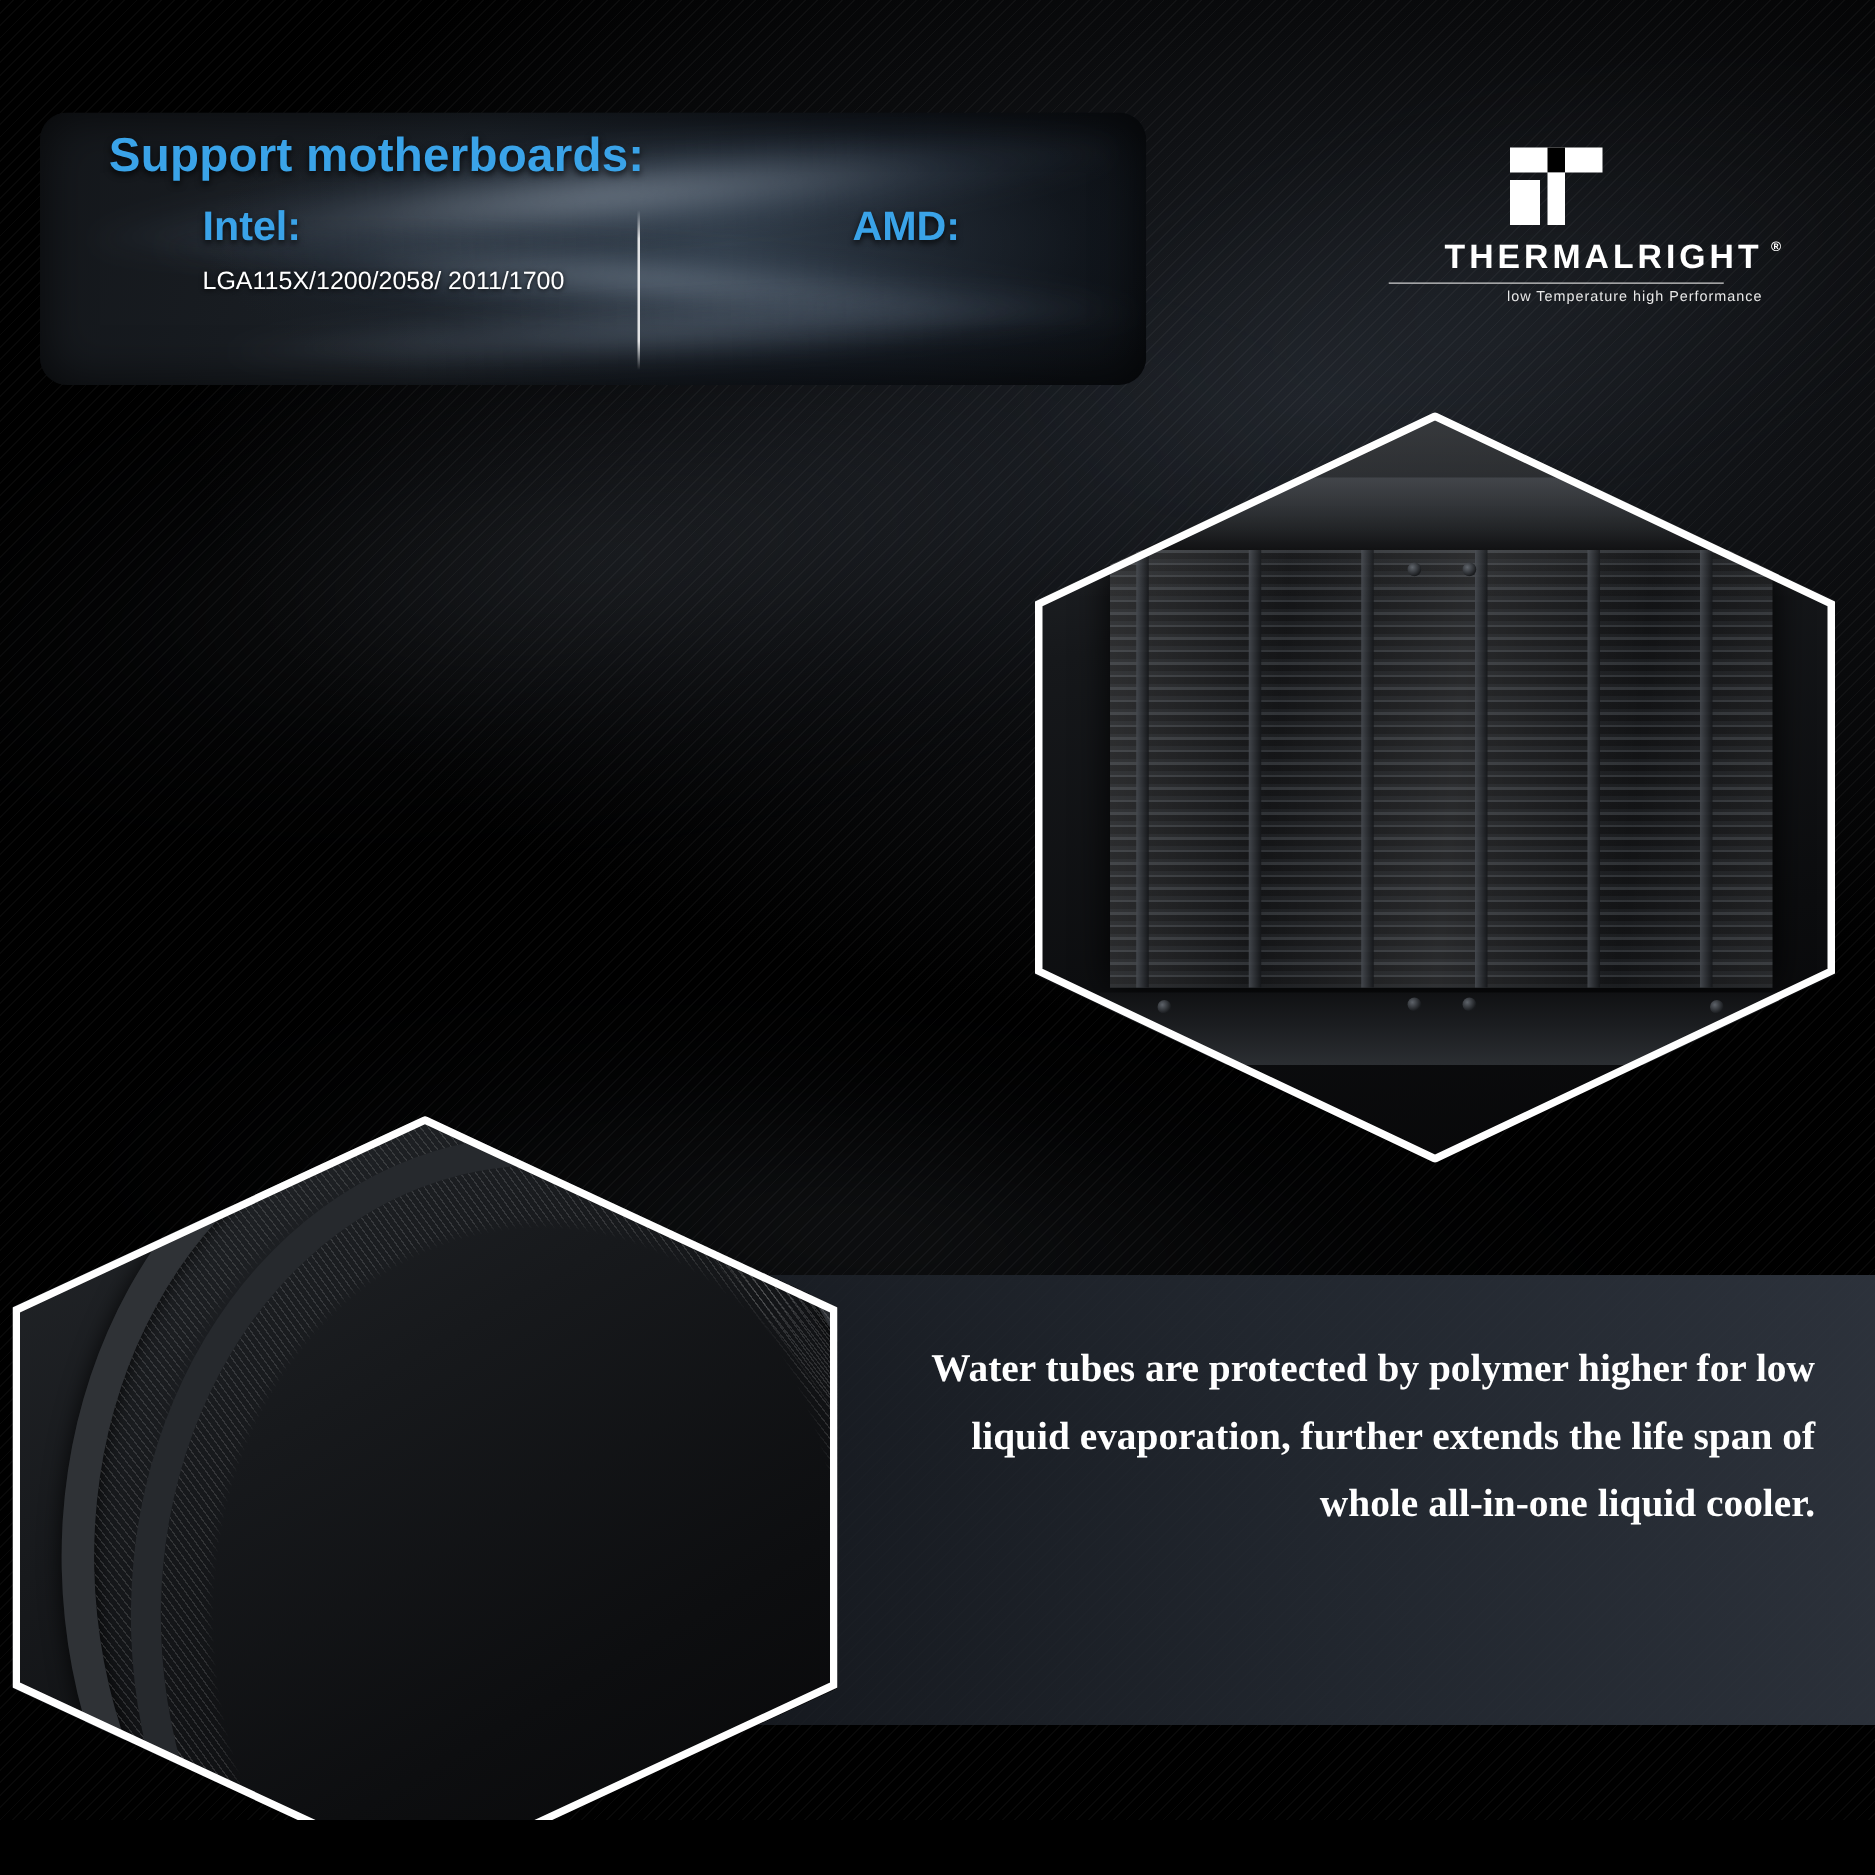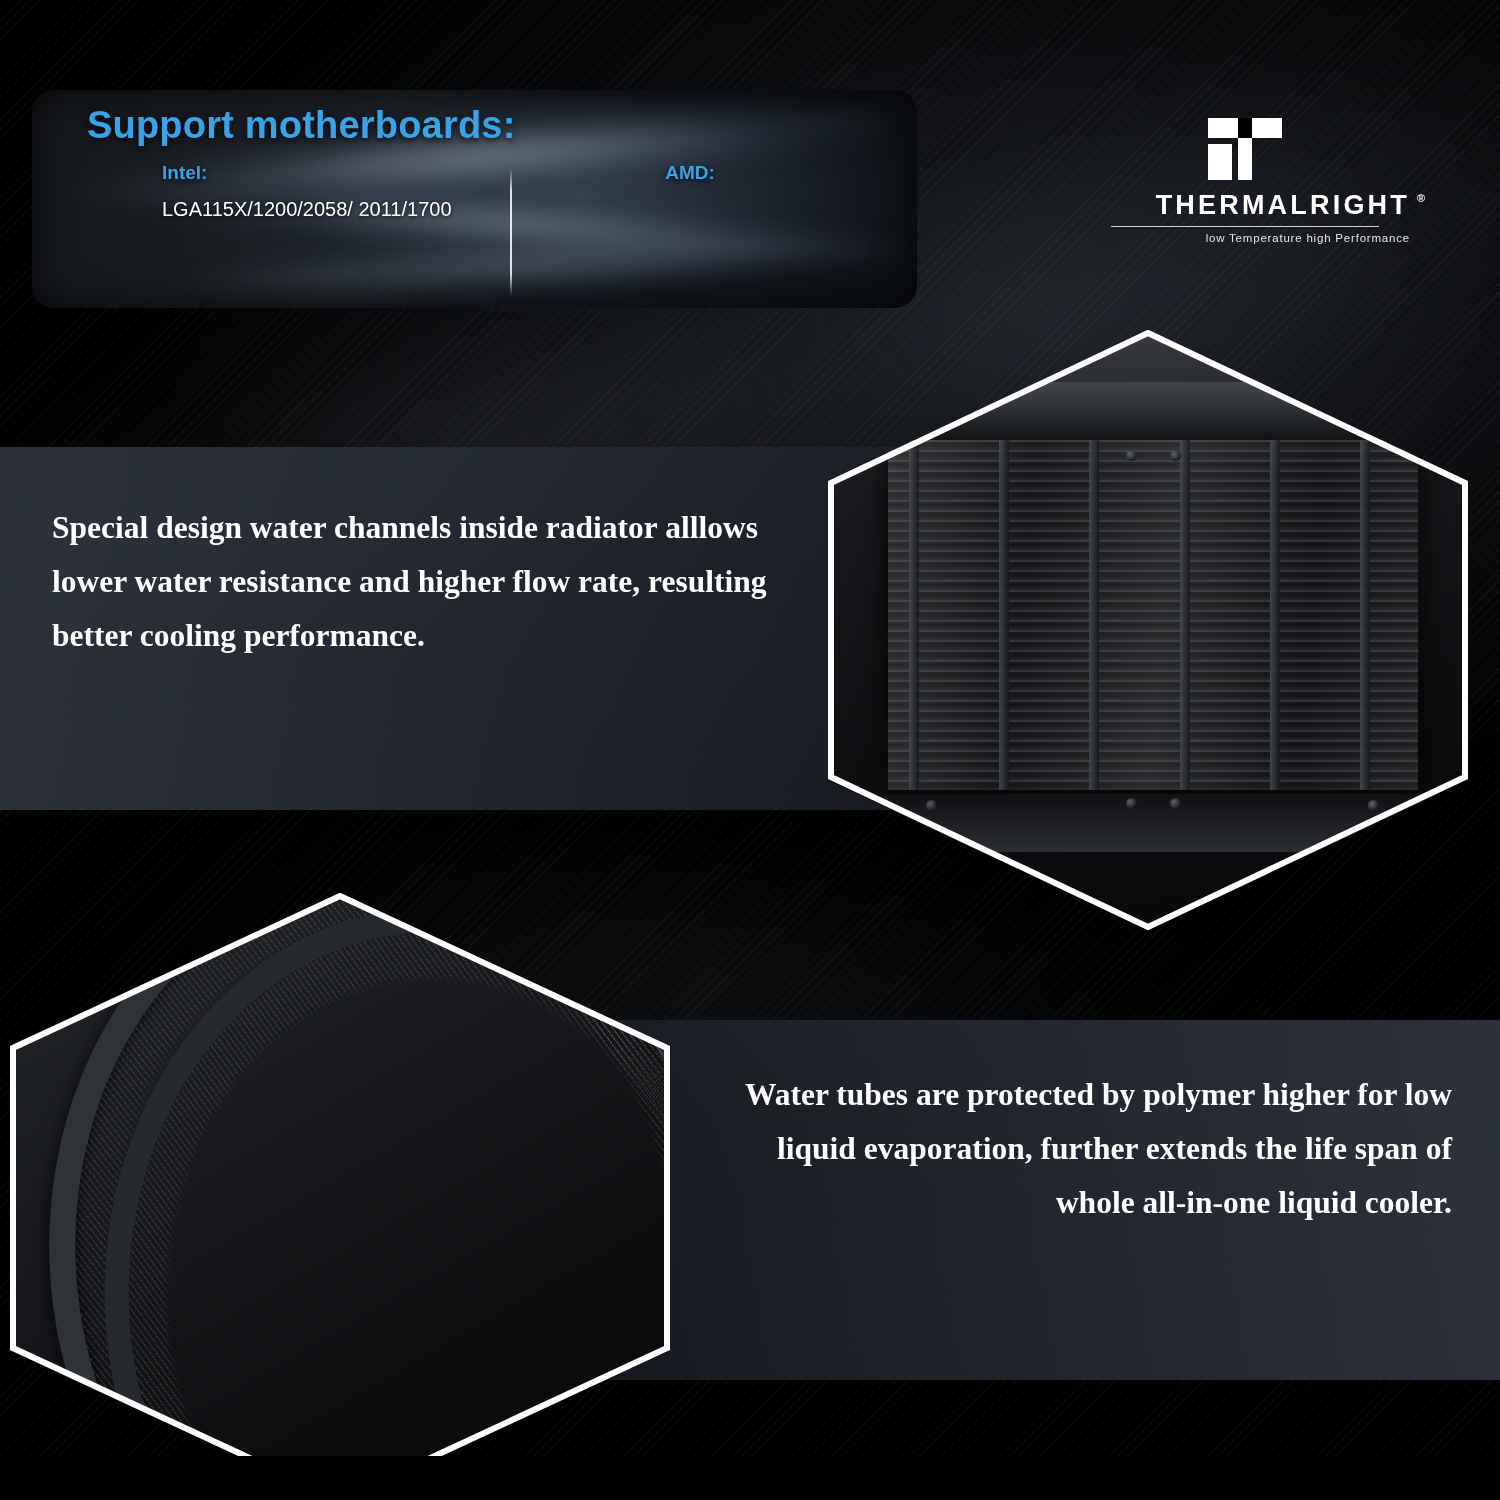--- a/index.html
+++ b/index.html
@@ -82,23 +82,23 @@
     font-weight: bold;
     color: #3aa3e8;
     letter-spacing: 0.2px;
     text-shadow: 0 2px 6px rgba(0,0,0,0.8);
   }
   .col {
     position: absolute;
     top: 72px;
   }
   .col.intel { left: 110px; width: 330px; }
-  .col.amd { left: 493px; width: 330px; }
+  .col.amd { left: 528px; width: 330px; }
   .col-heading {
-    font-size: 19px;
+    font-size: 33px;
     font-weight: bold;
     color: #3aa3e8;
     text-shadow: 0 2px 5px rgba(0,0,0,0.8);
     margin-bottom: 10px;
   }
   .col.intel .col-heading { text-align: left; padding-left: 20px; }
   .col.amd .col-heading { text-align: center; }
   .col-value {
     font-size: 20px;
     line-height: 1.55;
@@ -371,23 +371,20 @@
       <div class="block-left"></div>
     </div>
     <div id="brand-name">
       <span>THERMALRIGHT</span>
       <span id="brand-reg">®</span>
     </div>
     <div id="brand-rule"></div>
     <div id="brand-tagline">low Temperature high Performance</div>
   </div>
 
-  <div class="panel" id="panel-radiator">
-    <div class="panel-text" id="radiator-text">Special design water channels inside radiator alllows lower water resistance and higher flow rate, resulting better cooling performance.</div>
-  </div>
 
   <div class="hex-wrap" id="hex-radiator">
     <div class="hex-clip">
       <div class="rad-photo">
         <div class="rad-top-plate"></div>
         <div class="rad-body">
           <div class="rad-fins"></div>
           <div class="rad-fin-sheen"></div>
           <div class="rad-tube-col" style="left:4%"></div>
           <div class="rad-tube-col" style="left:21%"></div>

